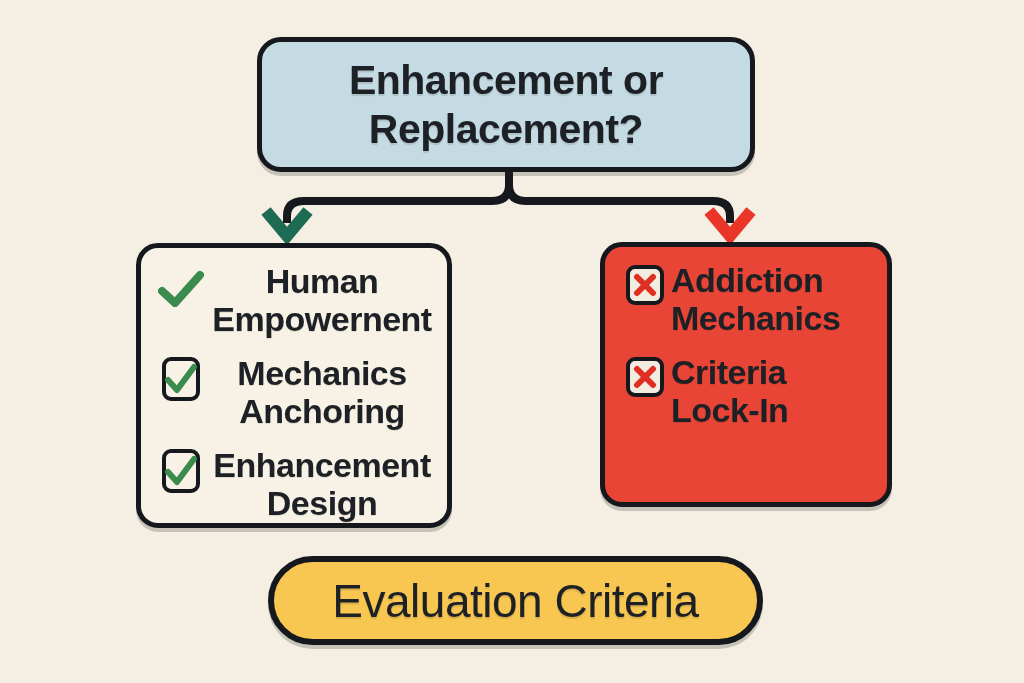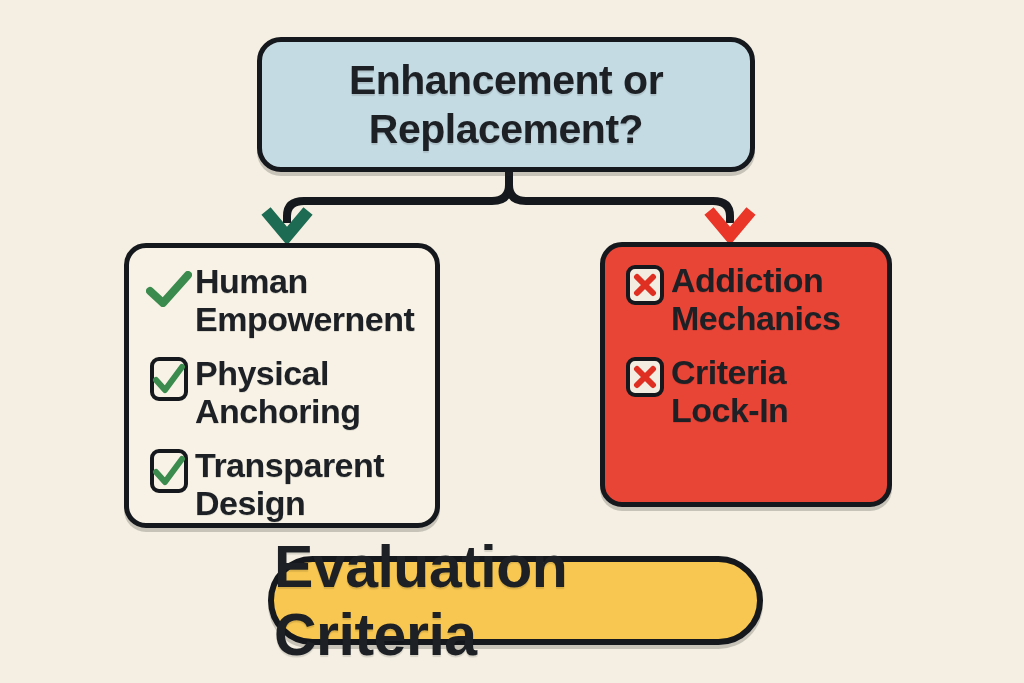--- a/index.html
+++ b/index.html
@@ -48,25 +48,26 @@
     line-height: 1.18;
     letter-spacing: -0.5px;
     padding: 0 30px;
     text-shadow: 0 2px 1px rgba(0,0,0,0.12);
   }
   .panel {
     border-radius: 22px;
     padding: 14px 10px 10px 14px;
   }
   .panel-positive {
-    left: 124px;
+    left: 136px;
     top: 243px;
     width: 316px;
     height: 285px;
     background: #f7f2e5;
+    text-align: center;
   }
   .panel-negative {
     left: 600px;
     top: 242px;
     width: 292px;
     height: 265px;
     background: #e94537;
   }
   .item-row {
     display: flex;
@@ -116,22 +117,22 @@
     width: 495px;
     height: 89px;
     background: #f8c751;
     border-width: 6px;
     border-radius: 46px;
     display: flex;
     align-items: center;
     justify-content: center;
   }
   .pill .pill-text {
-    font-size: 59px;
-    font-weight: bold;
+    font-size: 46px;
+    font-weight: normal;
     letter-spacing: -0.5px;
     text-shadow: 0 2px 1px rgba(0,0,0,0.12);
   }
 </style>
 </head>
 <body>
 
 <div class="canvas">
 
   <svg class="connector-svg" width="1024" height="683" viewBox="0 0 1024 683">
@@ -157,32 +158,32 @@
     </div>
 
     <div class="item-row">
       <div class="icon-col">
         <div class="checkbox">
           <svg width="32" height="30" viewBox="0 0 32 30" style="overflow:visible">
             <path d="M 3 16 L 12 26 L 29 3" fill="none" stroke="#3c8b4e" stroke-width="6" stroke-linecap="round" stroke-linejoin="round"></path>
           </svg>
         </div>
       </div>
-      <div class="item-label">Physical Anchoring</div>
+      <div class="item-label">Mechanics Anchoring</div>
     </div>
 
     <div class="item-row">
       <div class="icon-col">
         <div class="checkbox">
           <svg width="32" height="30" viewBox="0 0 32 30" style="overflow:visible">
             <path d="M 3 16 L 12 26 L 29 3" fill="none" stroke="#3c8b4e" stroke-width="6" stroke-linecap="round" stroke-linejoin="round"></path>
           </svg>
         </div>
       </div>
-      <div class="item-label">Transparent Design</div>
+      <div class="item-label">Enhancement Design</div>
     </div>
 
   </div>
 
   <div class="box panel panel-negative">
 
     <div class="item-row">
       <div class="icon-col">
         <div class="crossbox">
           <svg width="24" height="24" viewBox="0 0 24 24">

